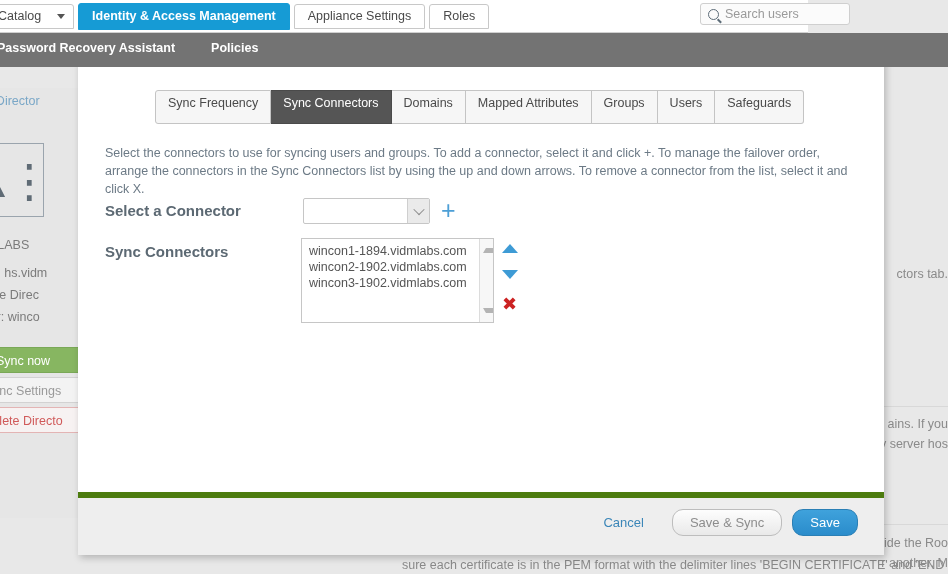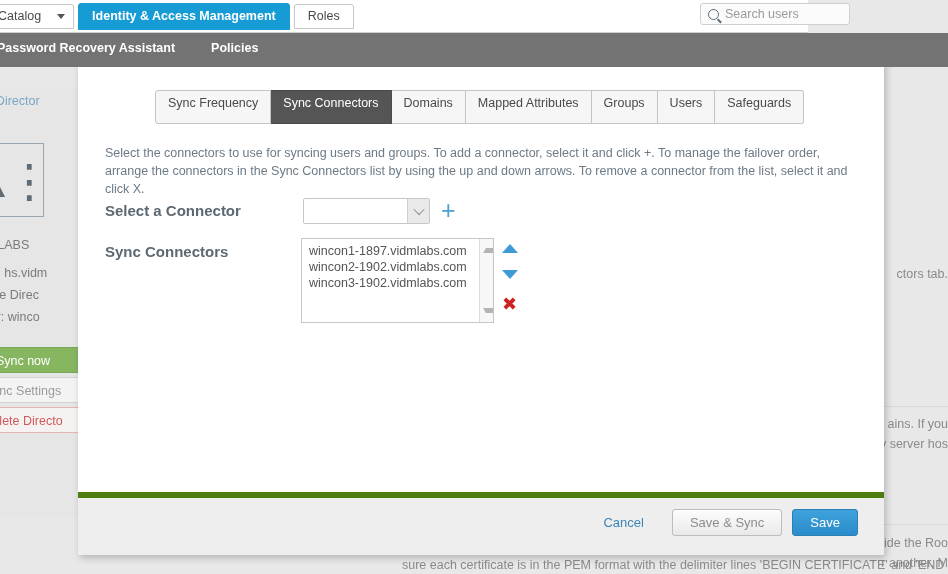--- a/index.html
+++ b/index.html
@@ -232,21 +232,21 @@
     border-top: 6px solid #4d7c0f;
   }
   .foot-inner {
     position: absolute; right: 26px; top: 11px;
     display: flex; align-items: center;
   }
   .cancel-link { font-size: 13px; color: #3b86b8; margin-right: 28px; cursor: pointer; }
   .btn {
     height: 27px; line-height: 25px;
     padding: 0 17px; font-size: 13px;
-    border-radius: 3px; box-sizing: border-box;
+    border-radius: 11px; box-sizing: border-box;
     white-space: nowrap;
   }
   .btn.secondary { background: linear-gradient(#fdfdfd,#e9e9e9); border: 1px solid #bdbdbd; color: #8d8d8d; margin-right: 10px; }
   .btn.primary { background: linear-gradient(#3fa2dc,#2a8ccb); border: 1px solid #2a7fb5; color: #ffffff; }
 </style>
 </head>
 <body>
 
 <div id="root">
 
@@ -299,21 +299,21 @@
       <div class="selwrap">
         <div class="selarrow">
             <div class="chev"></div>
           </div>
       </div>
       <div class="plus">+</div>
 
       <div class="lbl two">Sync Connectors</div>
       <div class="listbox">
         <div class="listitems">
-          <div class="litem">wincon1-1897.vidmlabs.com</div>
+          <div class="litem">wincon1-1894.vidmlabs.com</div>
           <div class="litem">wincon2-1902.vidmlabs.com</div>
           <div class="litem">wincon3-1902.vidmlabs.com</div>
         </div>
         <div class="lscroll">
           <div class="sc up"></div>
           <div class="sc dn"></div>
         </div>
       </div>
 
       <div class="arrowcol">
@@ -333,20 +333,21 @@
     </div>
   </div>
 
   <div class="topbar">
     <div class="tabstrip">
       <div class="toptab catalog">
         <span>Catalog</span>
         <span class="caret-dn"></span>
       </div>
       <div class="toptab active">Identity &amp; Access Management</div>
+      <div class="toptab">Appliance Settings</div>
       <div class="toptab">Roles</div>
     </div>
     <div class="searchbox">
       <span class="mag"></span>
       <span class="search-ph">Search users</span>
     </div>
   </div>
 
   <div class="subnav">
     <div class="subnav-inner">

